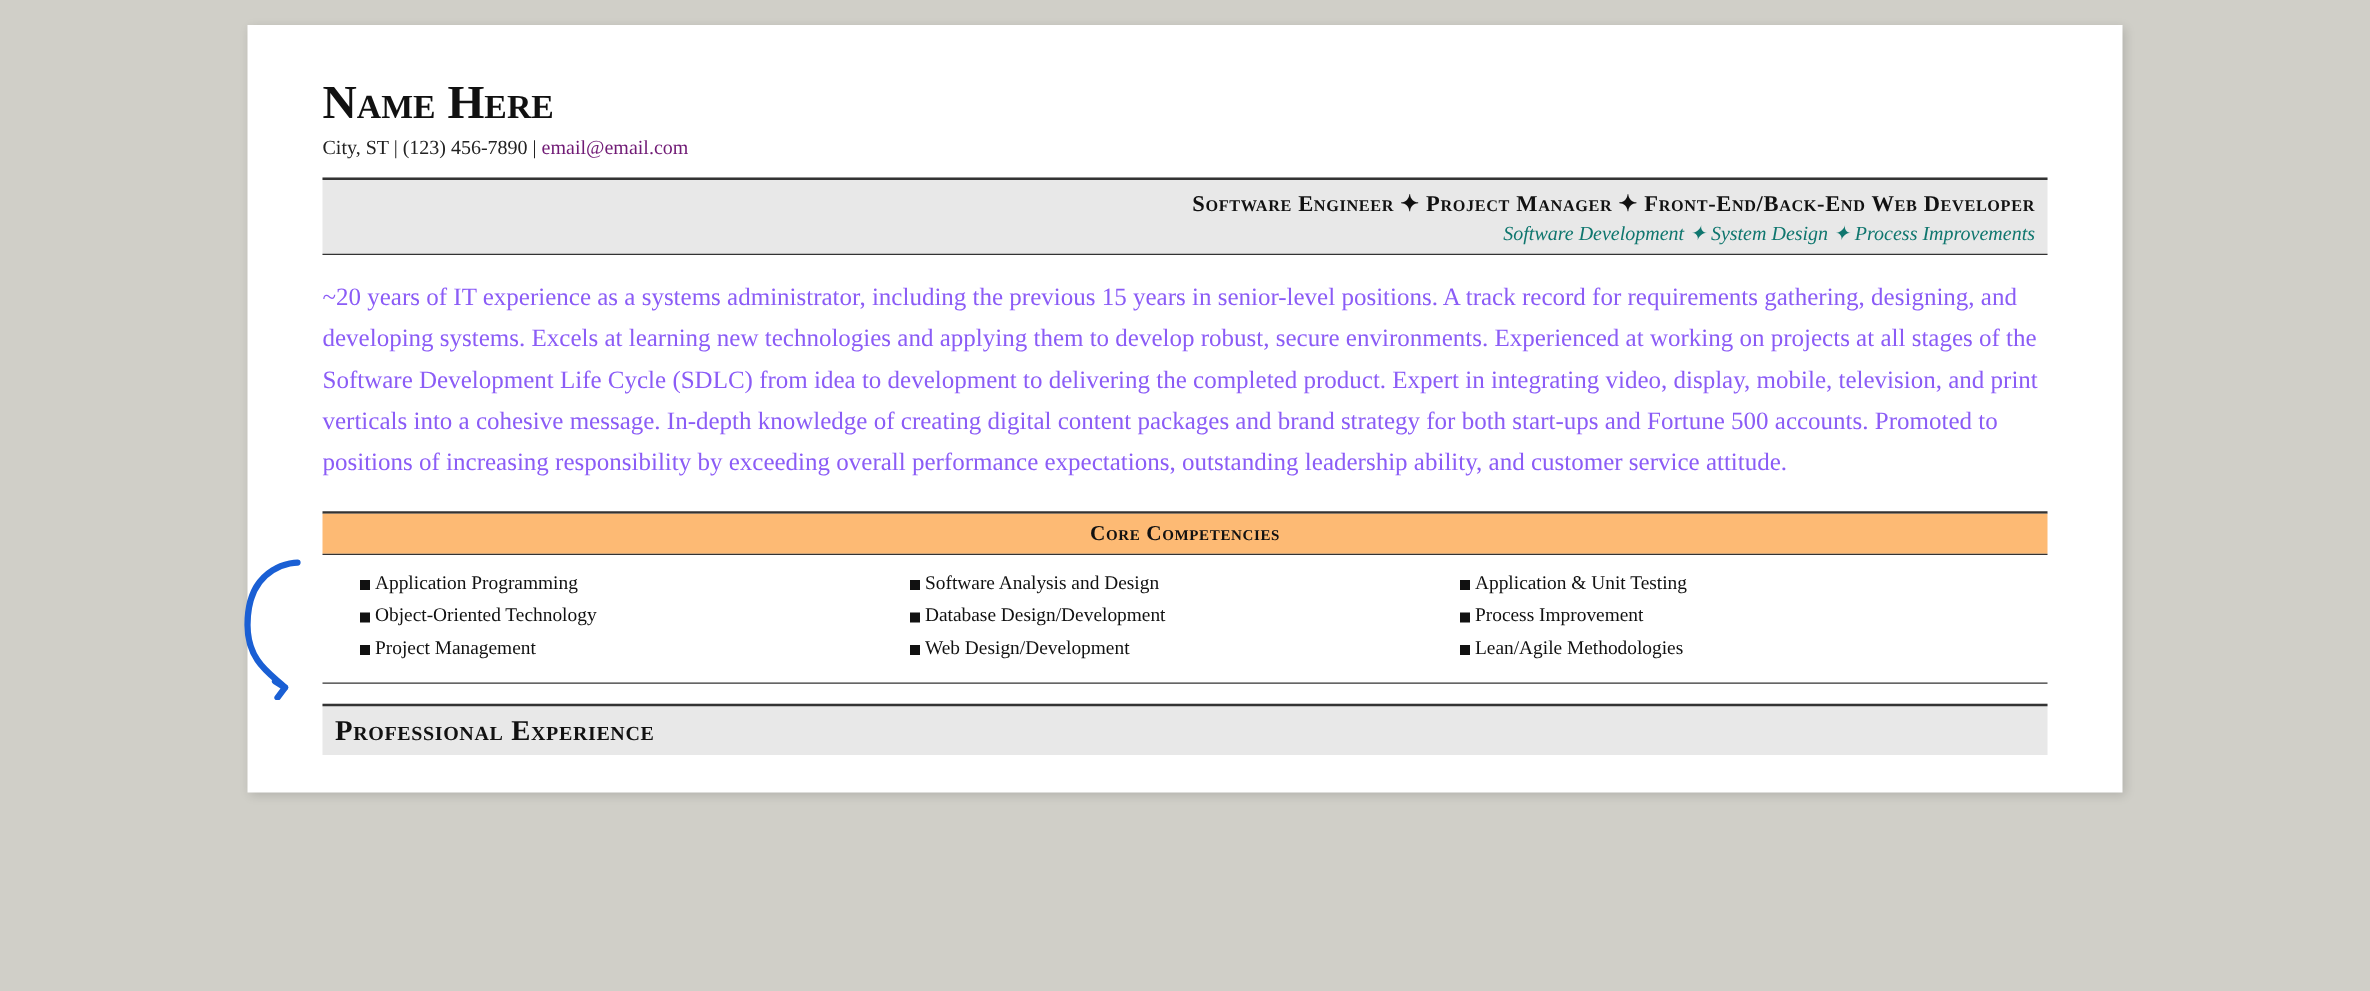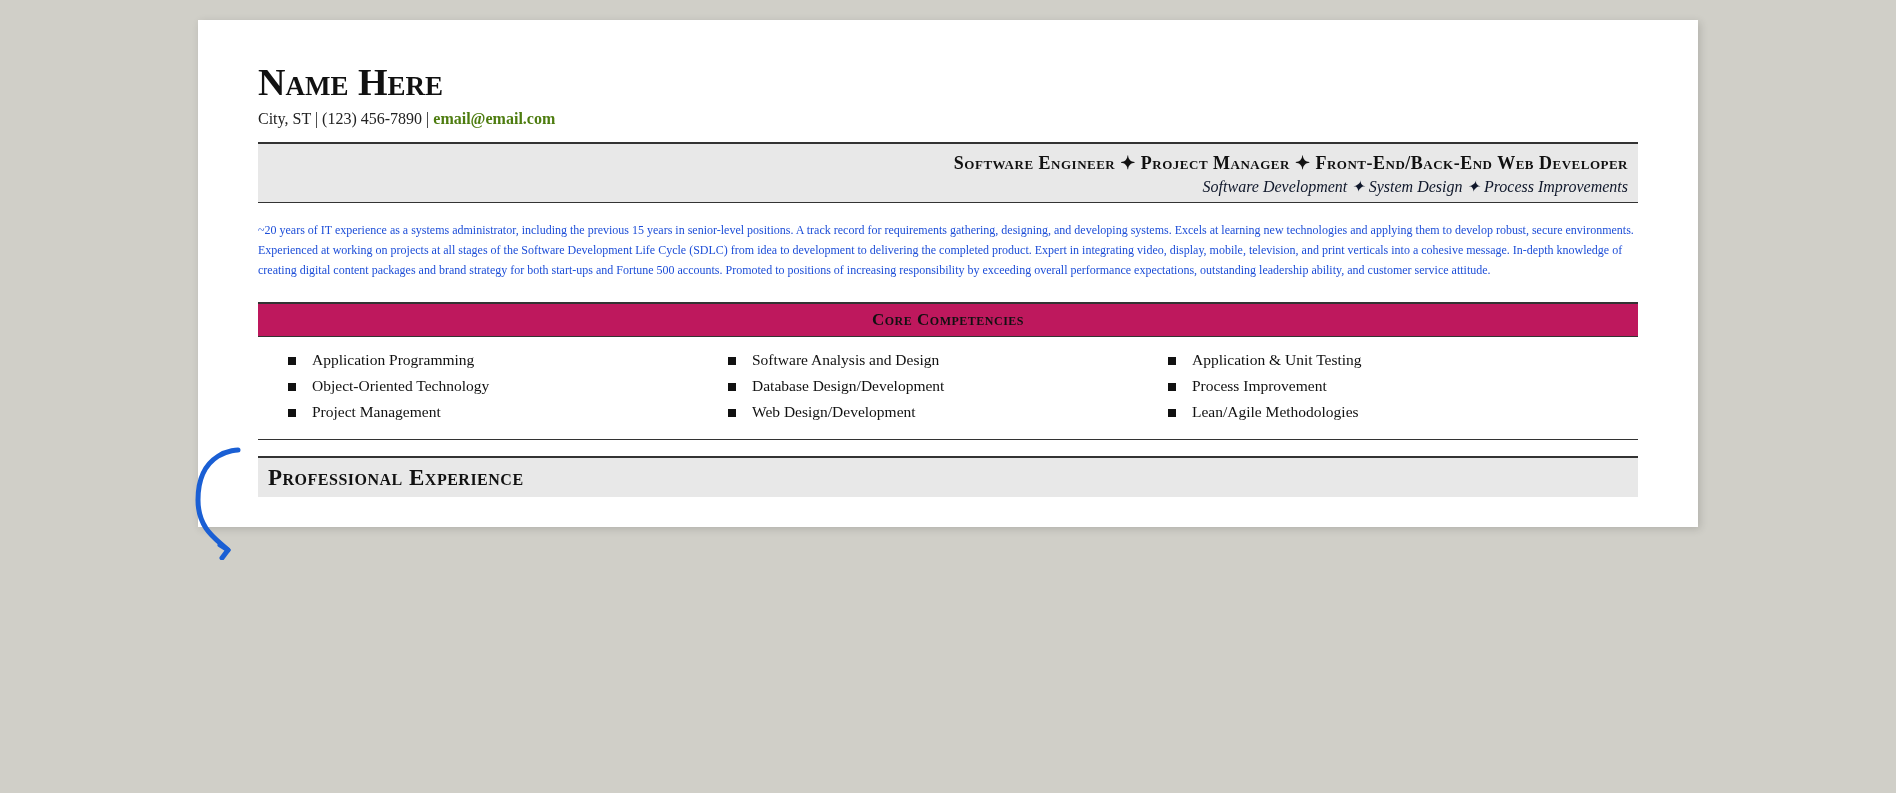--- a/index.html
+++ b/index.html
@@ -36,23 +36,22 @@
       font-variant: small-caps;
       color: #111;
       margin-bottom: 6px;
     }
     .header-contact {
       font-size: 16px;
       color: #222;
       margin-bottom: 14px;
     }
     .header-contact a {
-      color: #4d7c0f;
+      color: #701a75;
       text-decoration: none;
-      font-weight: bold;
     }
 
     
     .title-banner {
       border-top: 2.5px solid #333;
       border-bottom: 1.5px solid #333;
       background: #e8e8e8;
       text-align: right;
       padding: 8px 10px 6px 10px;
       margin-bottom: 18px;
@@ -60,41 +59,41 @@
     .title-banner-main {
       font-size: 18px;
       font-weight: 900;
       font-variant: small-caps;
       color: #111;
       letter-spacing: 0.5px;
     }
     .title-banner-sub {
       font-size: 16px;
       font-style: italic;
-      color: #0f172a;
+      color: #0f766e;
       margin-top: 3px;
     }
 
     
     .summary {
-      font-size: 12px;
-      color: #1d4ed8;
+      font-size: 20px;
+      color: #8b5cf6;
       line-height: 1.65;
       margin-bottom: 22px;
       text-align: left;
     }
 
     
     .competencies-section {
       border-top: 2.5px solid #333;
       border-bottom: 1.5px solid #333;
       margin-bottom: 0;
     }
     .competencies-header {
-      background: #be185d;
+      background: #fdba74;
       text-align: center;
       padding: 6px 20px;
     }
     .competencies-header-text {
       font-size: 17px;
       font-weight: 900;
       font-variant: small-caps;
       color: #111;
       letter-spacing: 0.5px;
     }
@@ -108,21 +107,21 @@
     .competencies-col ul {
       list-style: none;
       padding: 0;
     }
     .competencies-col ul li {
       font-size: 15.5px;
       color: #111;
       padding: 4px 0;
       display: flex;
       align-items: center;
-      gap: 16px;
+      gap: 4px;
     }
     .bullet-square {
       display: inline-block;
       width: 8px;
       height: 8px;
       background: #111;
       flex-shrink: 0;
       margin-top: 1px;
     }
 

